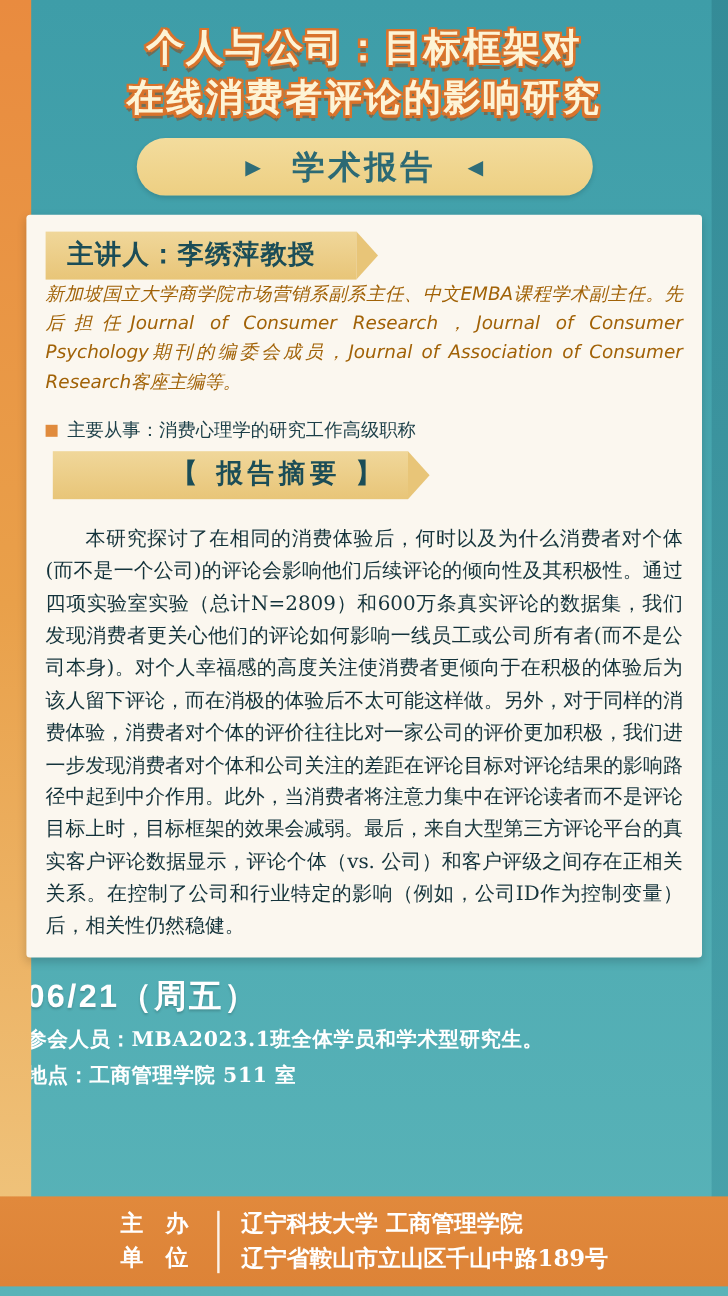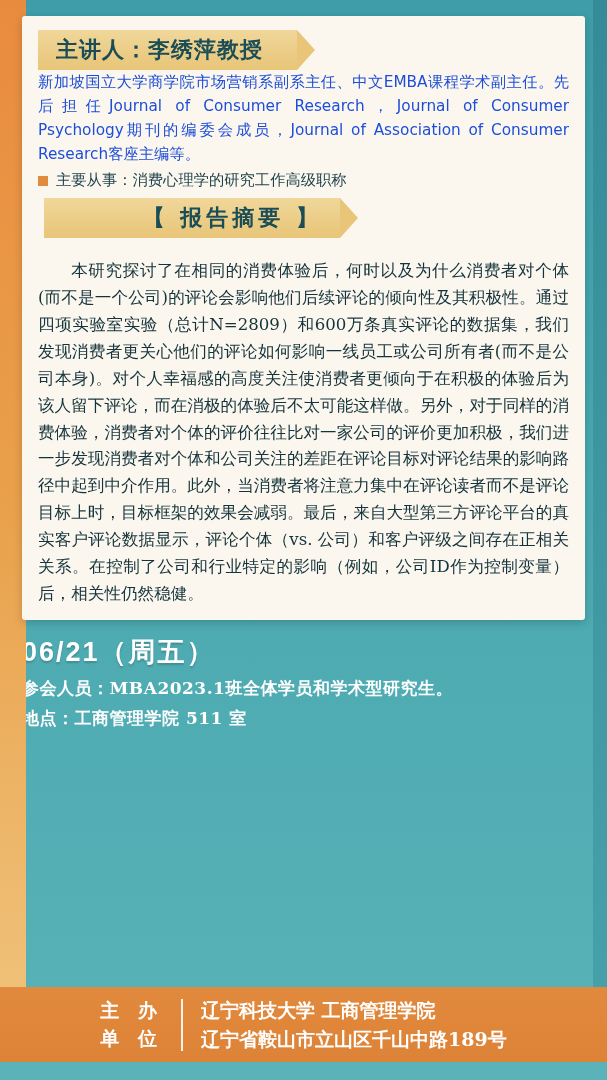--- a/index.html
+++ b/index.html
@@ -123,31 +123,32 @@
     width: 260px;
     margin: 6px auto 10px 6px;
     text-align: right;
     padding-right: 18px;
     letter-spacing: 4px;
   }
   .body-text {
     font-family: "DejaVu Sans", sans-serif;
     font-size: 15.3px;
     line-height: 1.58;
-    color: #1d4ed8;
+    color: #a16207;
     text-align: justify;
+    font-style: italic;
   }
   .bullet-row {
     display: flex;
     align-items: flex-start;
     font-family: "DejaVu Sans", sans-serif;
     font-size: 15.3px;
     line-height: 1.55;
     color: #1c3f48;
-    margin-top: 2px;
+    margin-top: 17px;
   }
   .bullet-sq {
     flex: 0 0 auto;
     width: 10px; height: 10px;
     background: #e08b3d;
     margin: 7px 8px 0 0;
   }
   .abstract {
     font-family: "DejaVu Serif", serif;
     font-size: 16.6px;
@@ -179,21 +180,21 @@
     font-weight: bold;
     font-size: 17px;
     color: #ffffff;
     margin-top: 7px;
     letter-spacing: .5px;
   }
 
   
   .footer {
     position: absolute;
-    left: 0; bottom: 18px;
+    left: 0; bottom: 8px;
     width: 607px;
     height: 75px;
     background: linear-gradient(180deg, #e1893c 0%, #dd8337 100%);
     display: flex;
     align-items: center;
     justify-content: center;
     gap: 18px;
   }
   .footer-left {
     font-family: "DejaVu Serif", serif;
@@ -219,20 +220,30 @@
   }
 </style>
 </head>
 <body>
 
 <div class="poster">
 
   <div class="left-band"></div>
   <div class="right-band"></div>
 
+  <div class="header">
+    <div class="title-line">个人与公司：目标框架对</div>
+    <div class="title-line">在线消费者评论的影响研究</div>
+
+    <div class="sub-banner">
+      <span class="tri">▶</span>
+      <span class="txt">学术报告</span>
+      <span class="tri">◀</span>
+    </div>
+  </div>
 
   <div class="card">
 
     <div class="ribbon">主讲人：李绣萍教授</div>
 
     <div class="body-text">新加坡国立大学商学院市场营销系副系主任、中文EMBA课程学术副主任。先后担任Journal of Consumer Research，Journal of Consumer Psychology期刊的编委会成员，Journal of Association of Consumer Research客座主编等。</div>
 
     <div class="bullet-row">
       <span class="bullet-sq"></span>
       <span>主要从事：消费心理学的研究工作高级职称</span>

